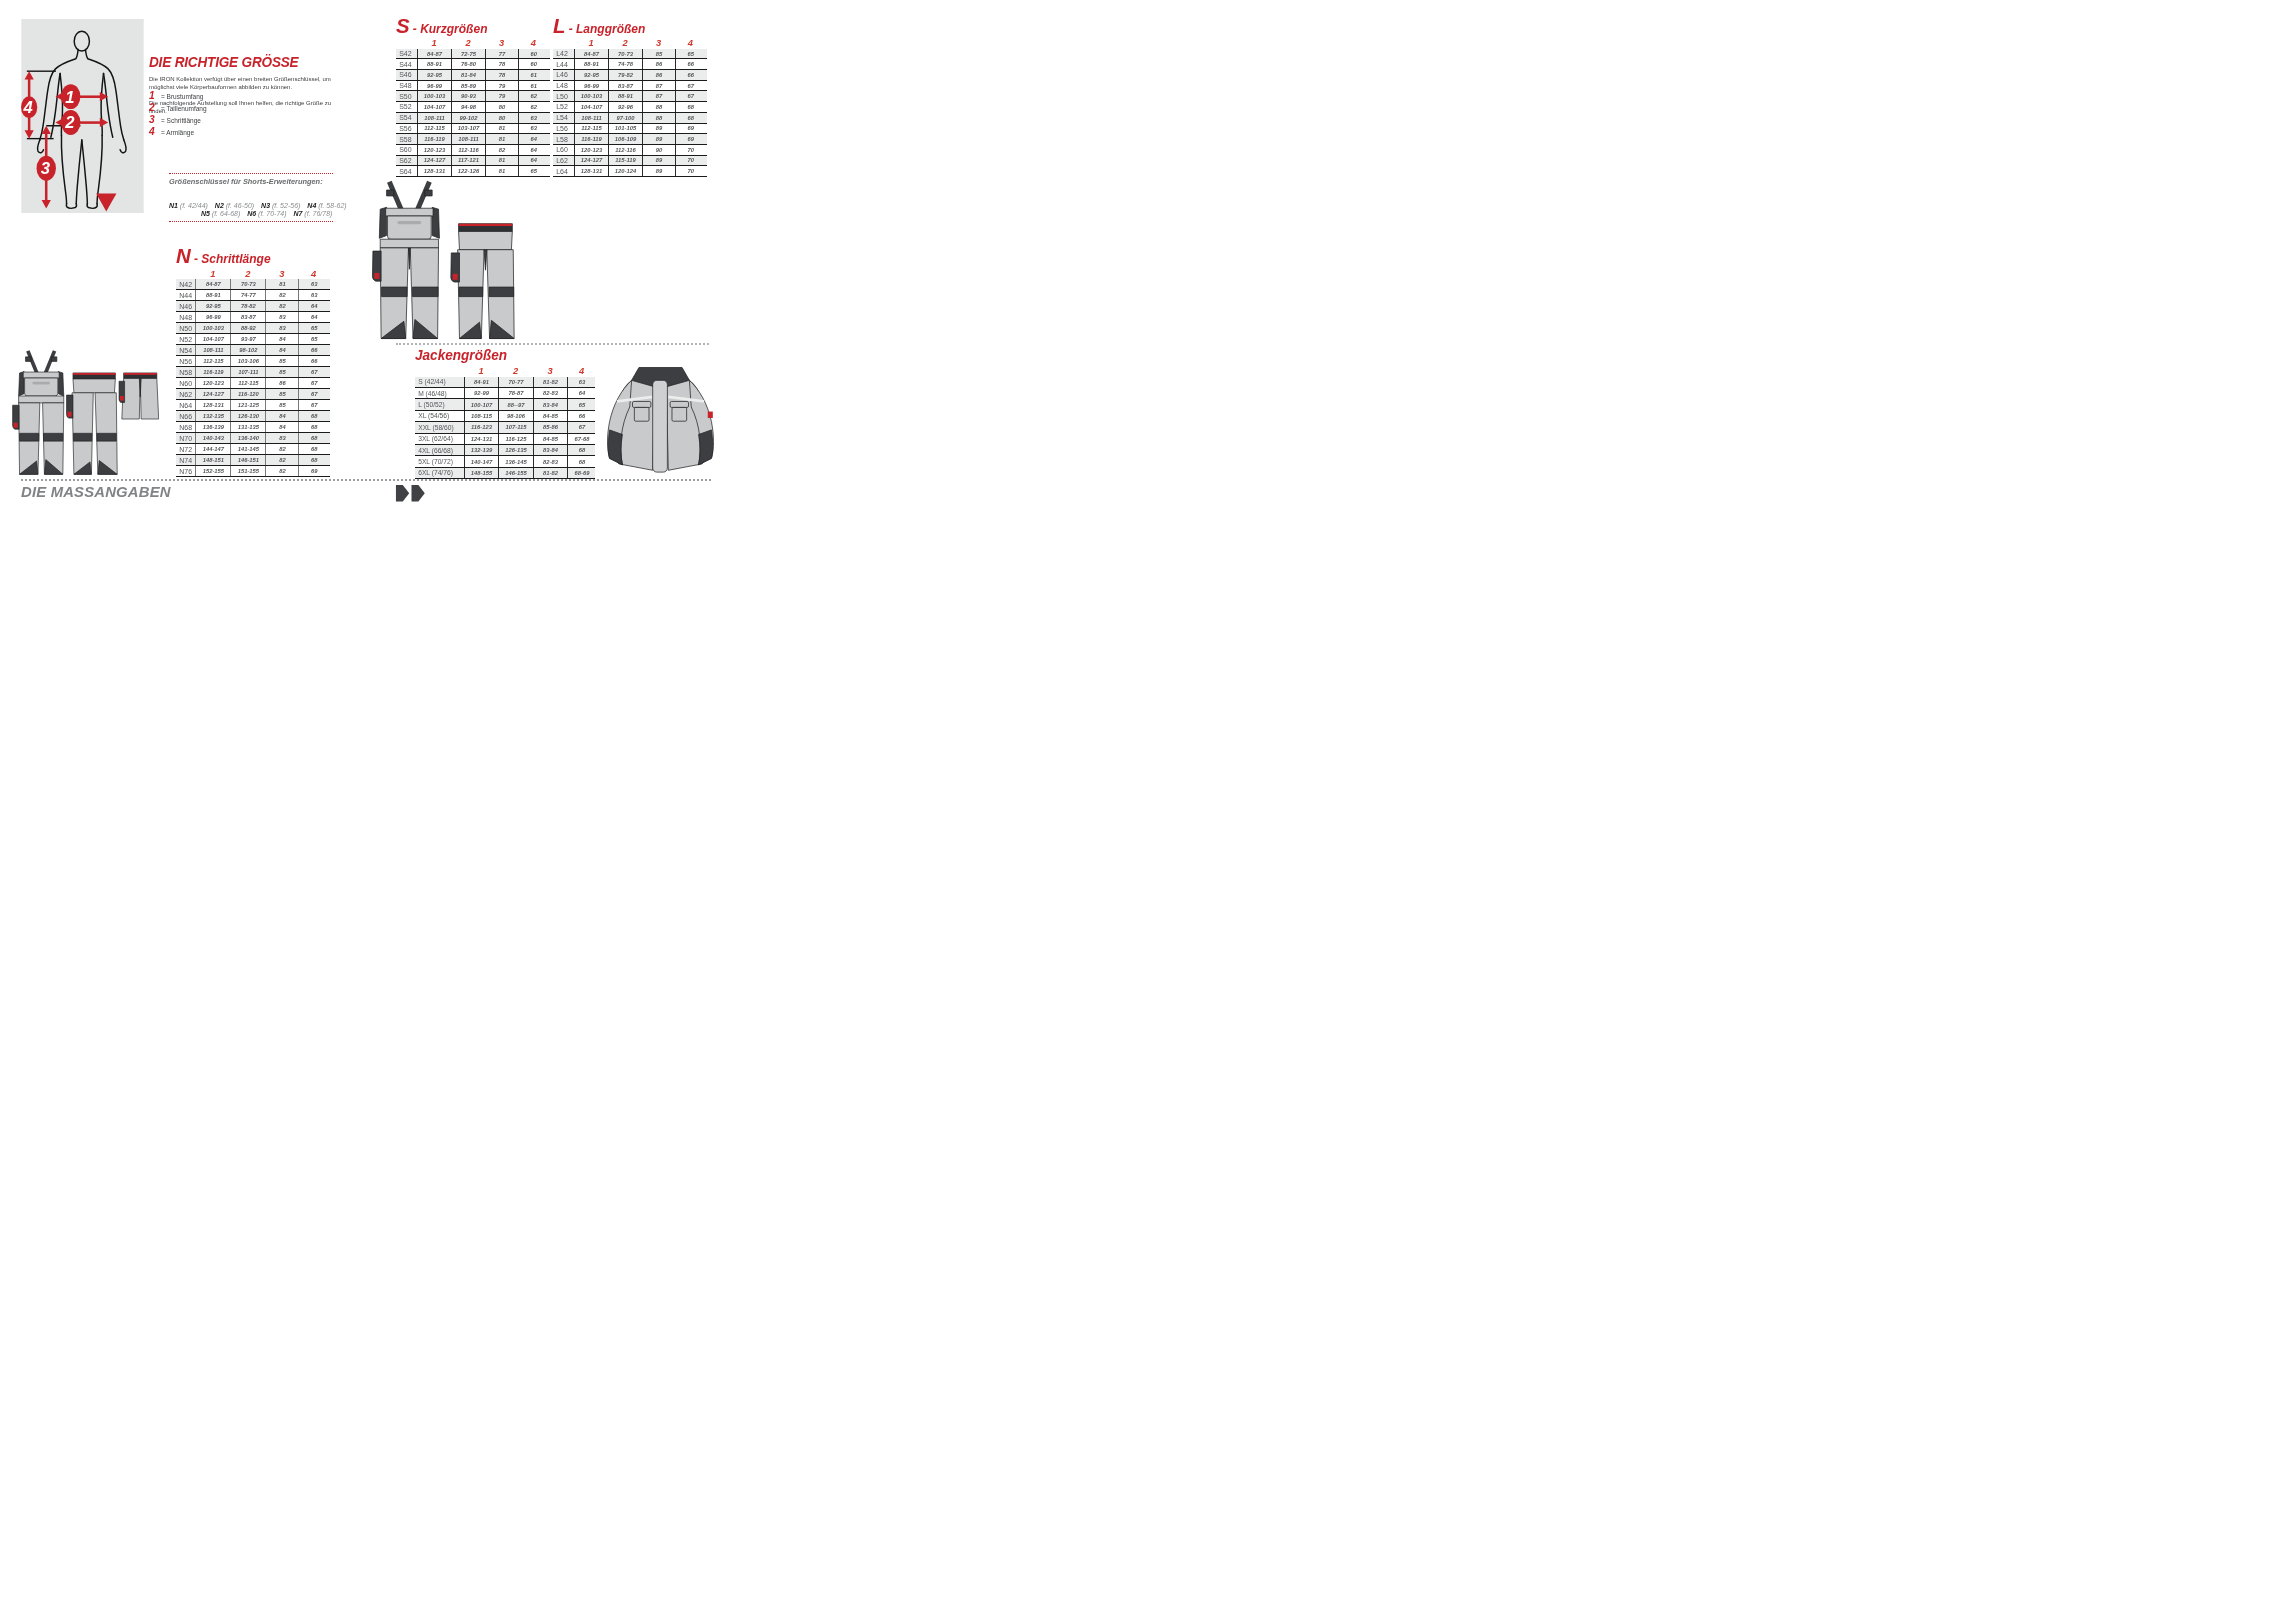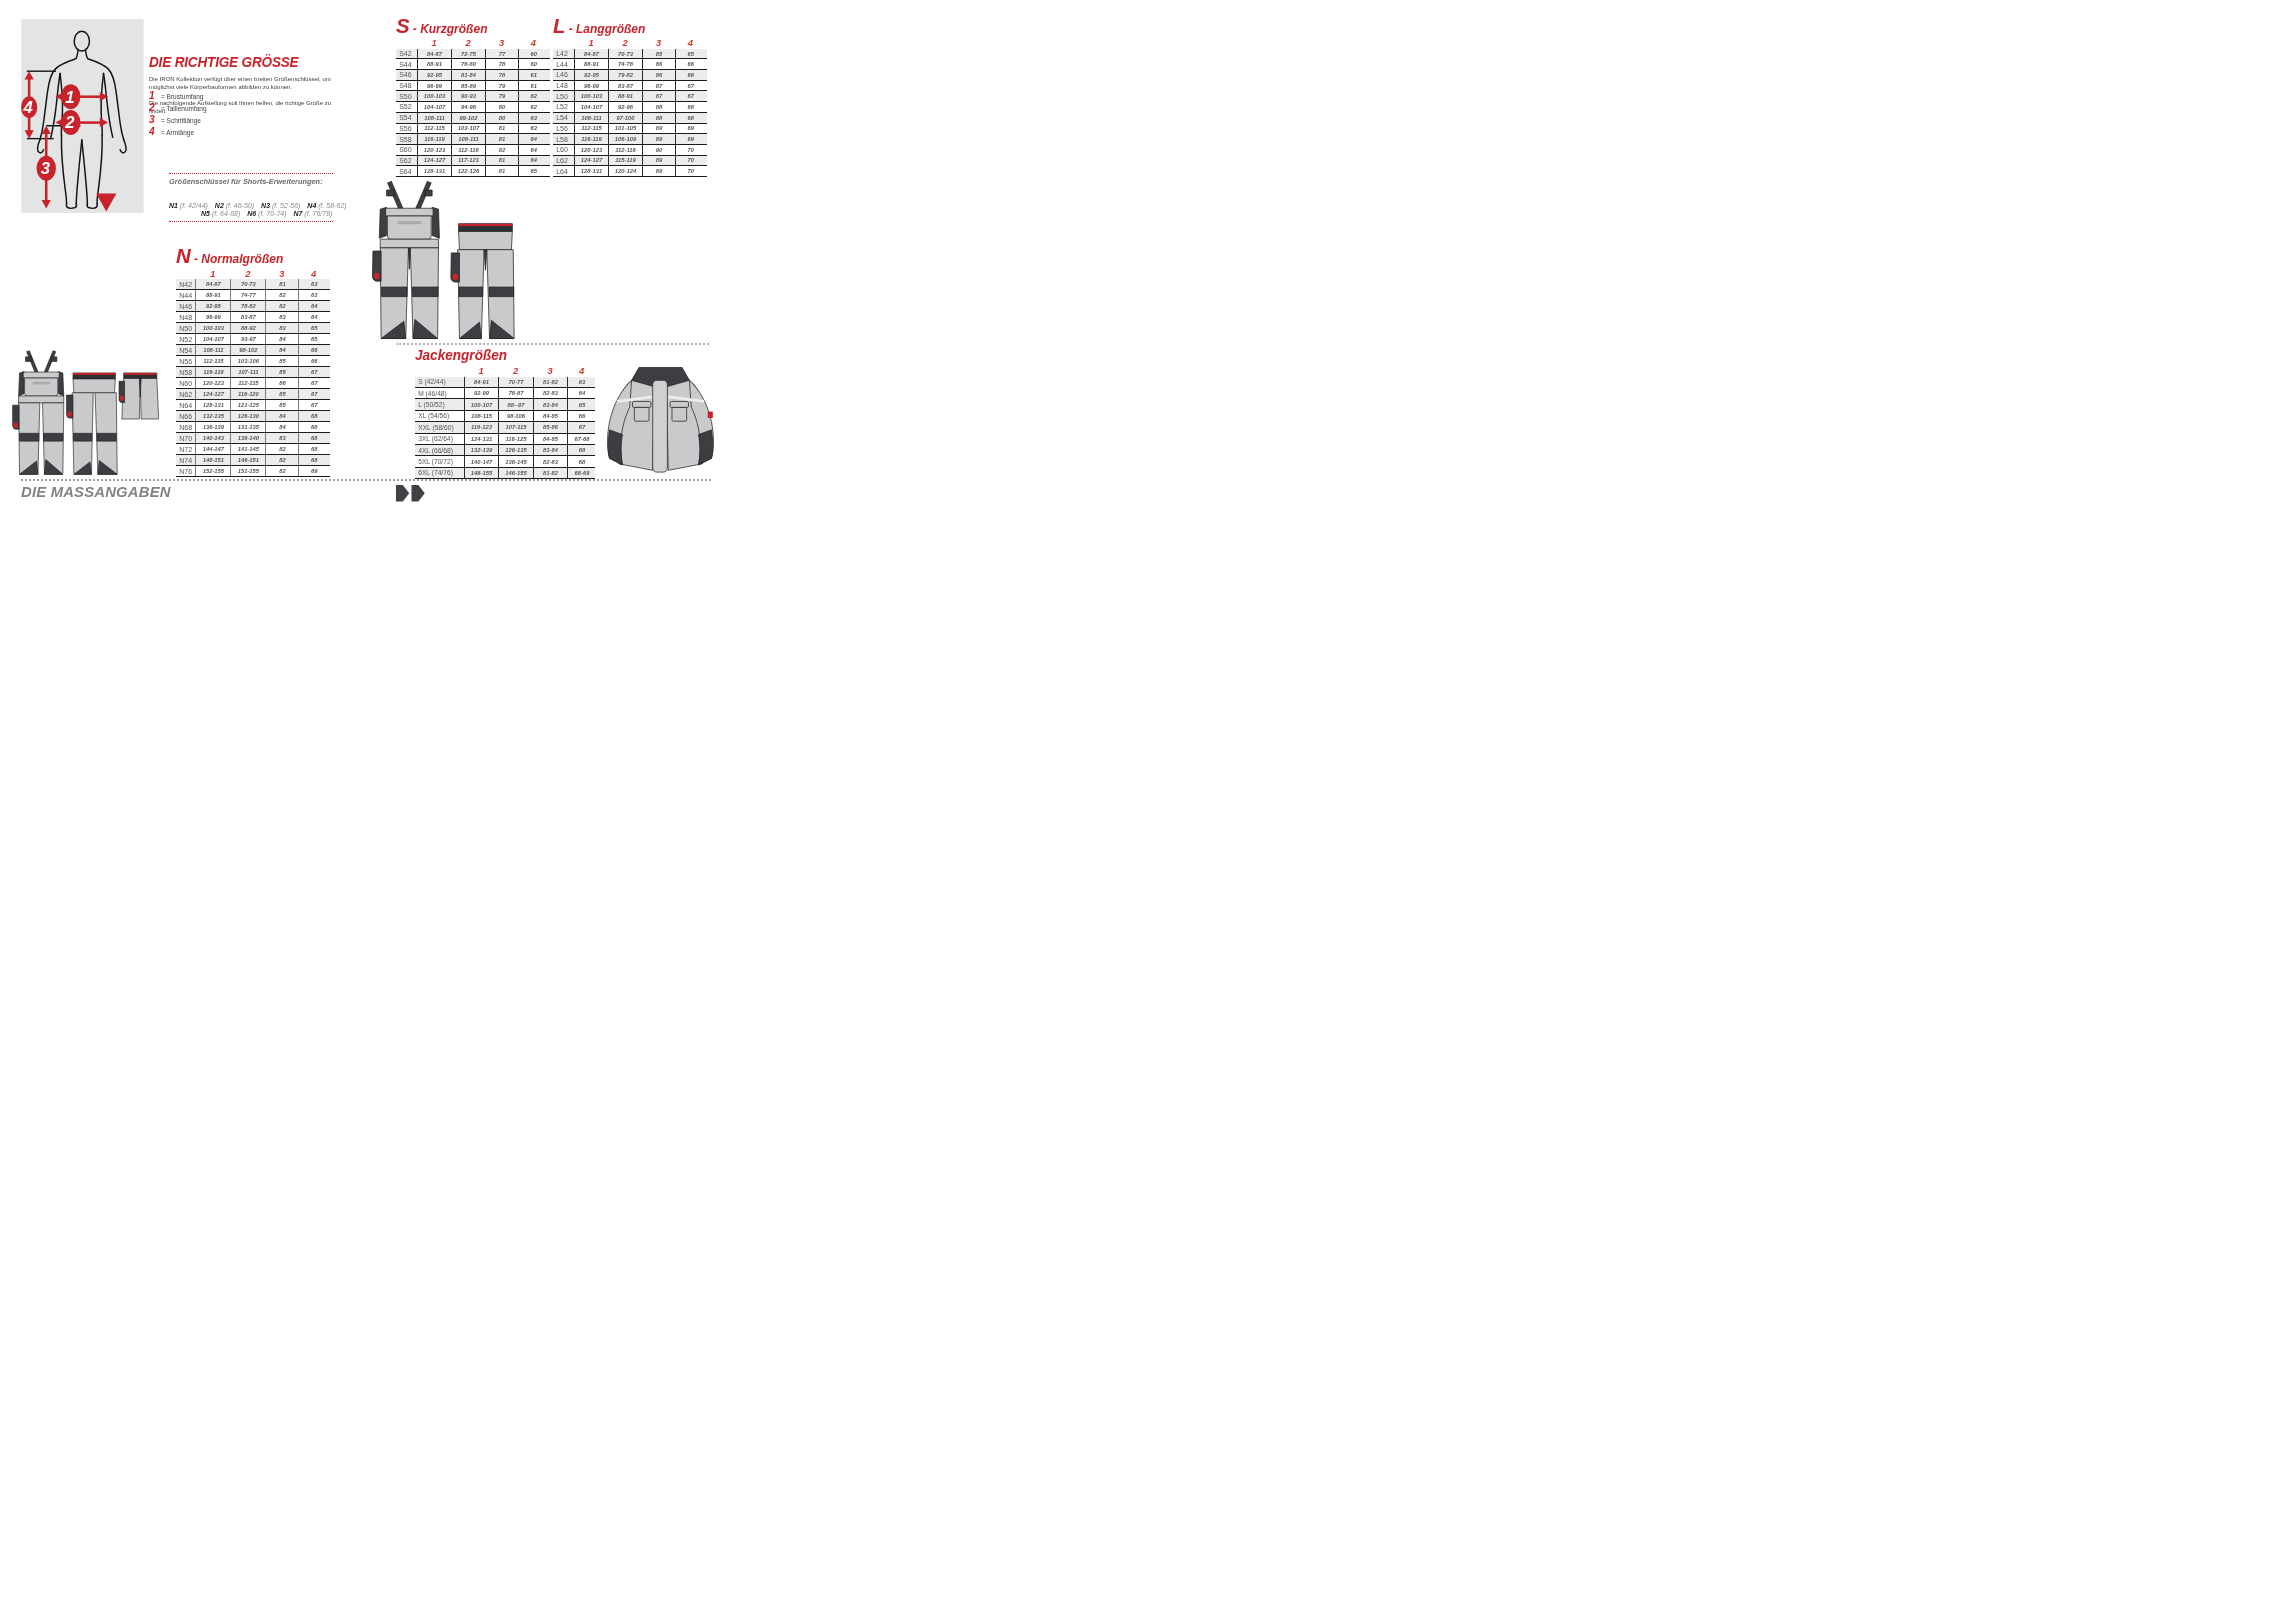--- a/index.html
+++ b/index.html
@@ -416,21 +416,21 @@
           <span>120-124</span>
           <span>89</span>
           <span>70</span>
         </div>
       </div>
   </div>
 
   <div class="size-table t-n" style="left:176px;top:247px;width:154px;">
     <div class="st-head">
       <span class="st-letter">N</span>
-      <span class="st-name">- Normalgrößen</span>
+      <span class="st-name">- Schrittlänge</span>
     </div>
     <div class="cols-head">
       <span></span>
       <span>1</span>
       <span>2</span>
       <span>3</span>
       <span>4</span>
     </div>
     <div class="tbl">
 

